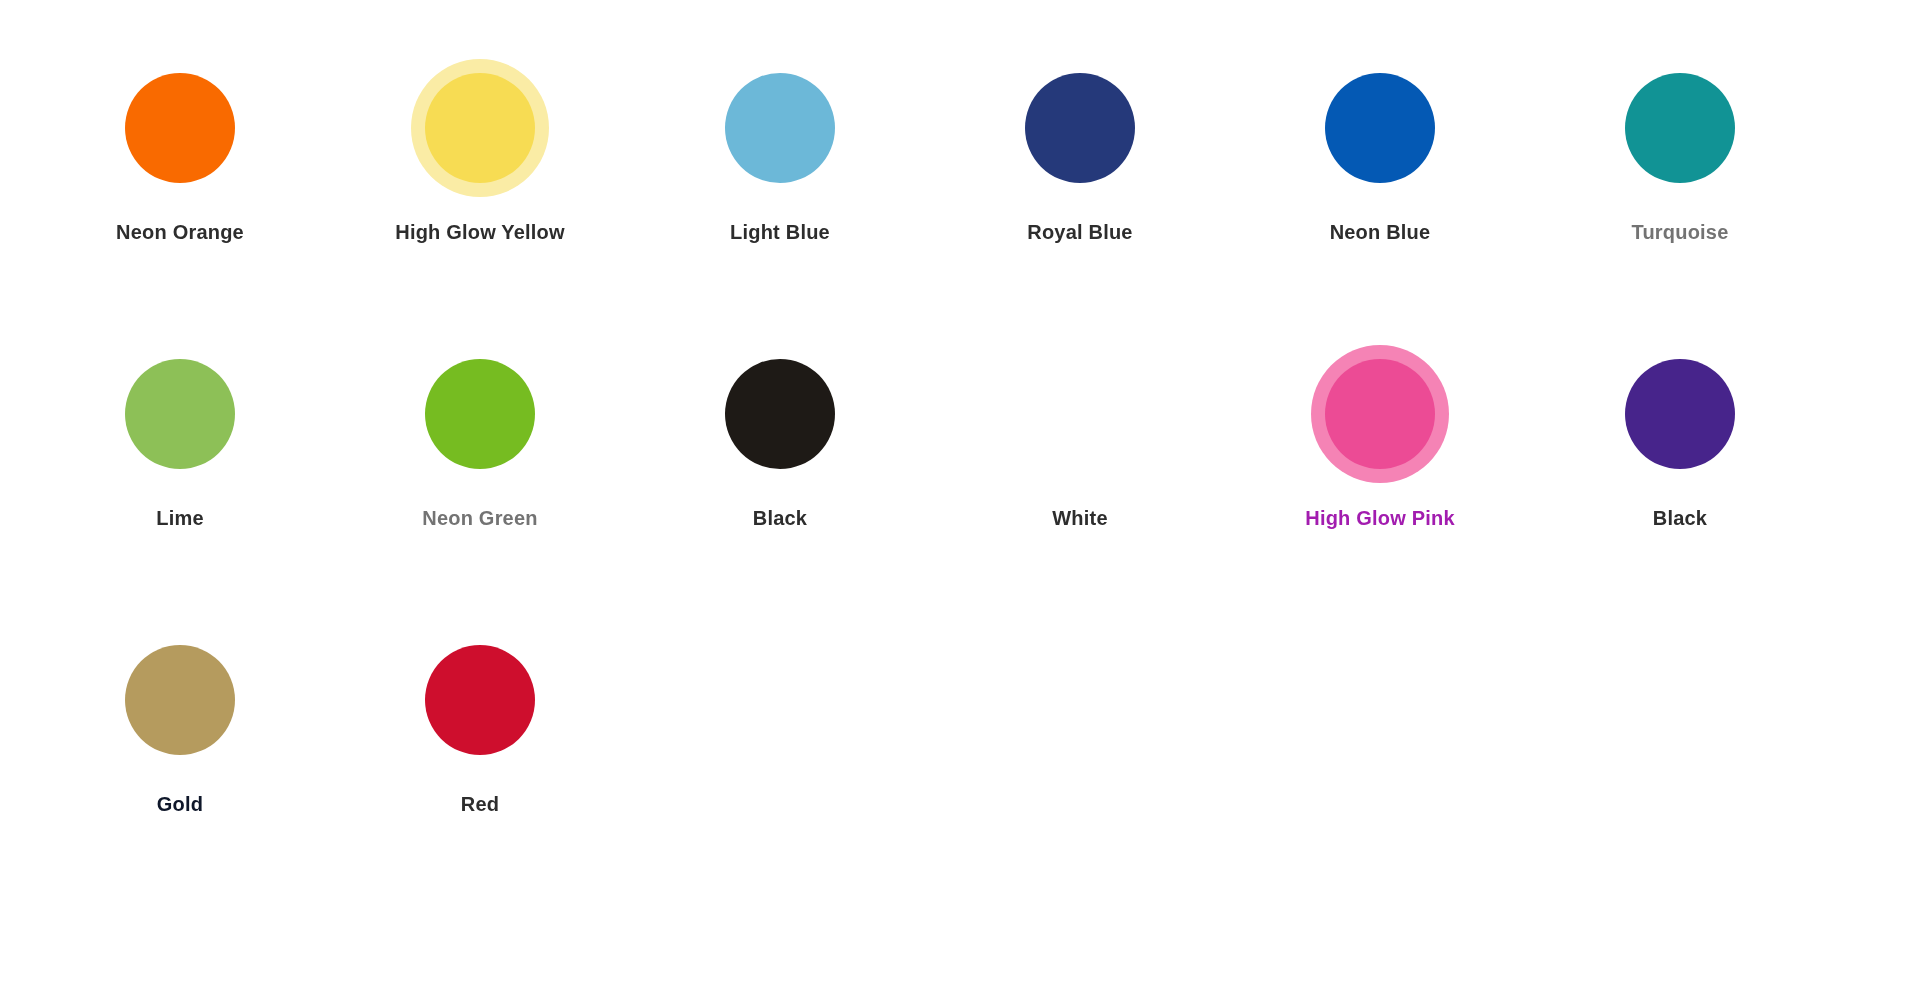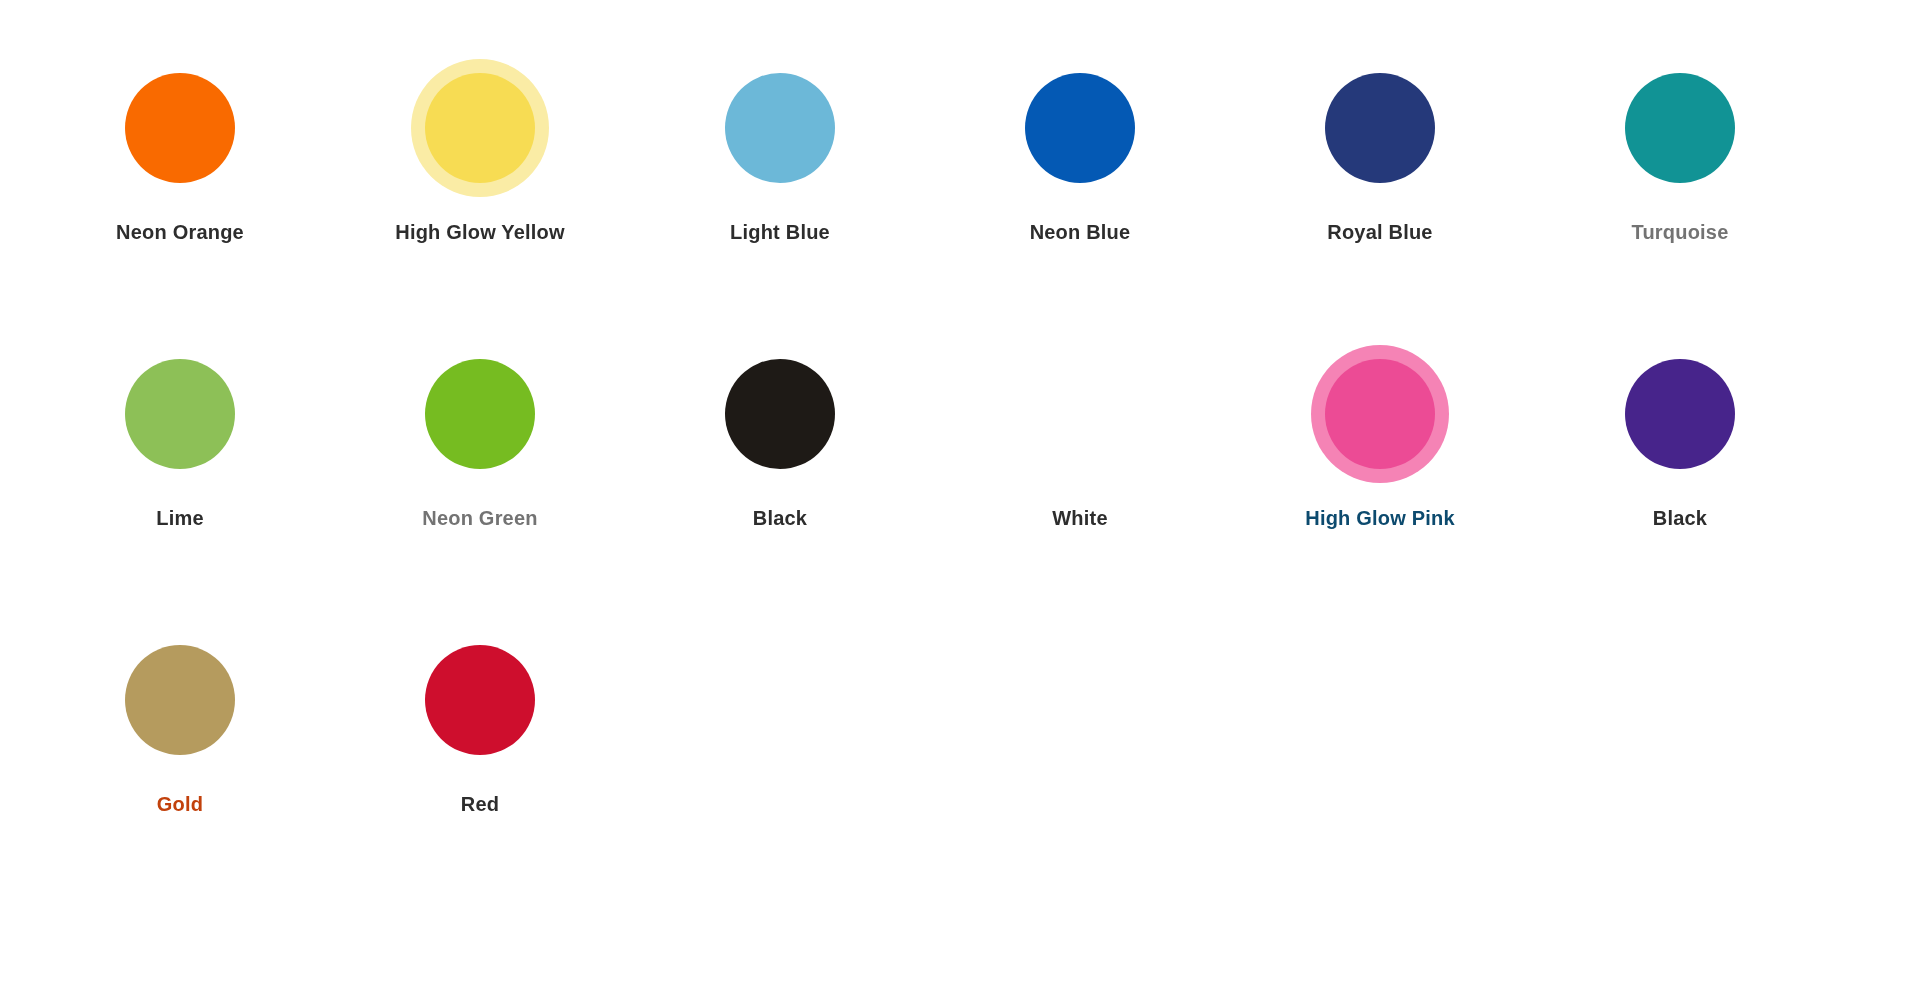--- a/index.html
+++ b/index.html
@@ -97,29 +97,29 @@
       <div class="swatch-label" style="color: rgb(45, 45, 45); text-align: right;">High Glow Yellow</div>
     </div>
     <div class="swatch-cell">
       <div class="swatch-disc-wrap">
         <div class="swatch-disc" style="background: rgb(108, 184, 216);"></div>
       </div>
       <div class="swatch-label" style="color: rgb(45, 45, 45);">Light Blue</div>
     </div>
     <div class="swatch-cell">
       <div class="swatch-disc-wrap">
+        <div class="swatch-disc" style="background: rgb(37, 57, 122);"></div>
+      </div>
+      <div class="swatch-label" style="color: rgb(45, 45, 45);">Royal Blue</div>
+    </div>
+    <div class="swatch-cell">
+      <div class="swatch-disc-wrap">
         <div class="swatch-disc" style="background: rgb(4, 89, 180);"></div>
       </div>
       <div class="swatch-label" style="color: rgb(45, 45, 45);">Neon Blue</div>
-    </div>
-    <div class="swatch-cell">
-      <div class="swatch-disc-wrap">
-        <div class="swatch-disc" style="background: rgb(37, 57, 122);"></div>
-      </div>
-      <div class="swatch-label" style="color: rgb(45, 45, 45);">Royal Blue</div>
     </div>
     <div class="swatch-cell">
       <div class="swatch-disc-wrap">
         <div class="swatch-disc" style="background: rgb(17, 147, 149);"></div>
       </div>
       <div class="swatch-label" style="color: #737373;">Turquoise</div>
     </div>
   </div>
 
   <div class="swatch-row">
@@ -144,36 +144,36 @@
     <div class="swatch-cell">
       <div class="swatch-disc-wrap">
         <div class="swatch-disc" style="background: rgb(255, 255, 255);"></div>
       </div>
       <div class="swatch-label" style="color: rgb(45, 45, 45);">White</div>
     </div>
     <div class="swatch-cell">
       <div class="swatch-disc-wrap">
         <div class="swatch-disc has-glow" style="background: rgb(236, 75, 149); --glow-color: #f583b5;"></div>
       </div>
-      <div class="swatch-label" style="color: #0c4a6e;">High Glow Pink</div>
+      <div class="swatch-label" style="color: #a21caf;">High Glow Pink</div>
     </div>
     <div class="swatch-cell">
       <div class="swatch-disc-wrap">
         <div class="swatch-disc" style="background: rgb(71, 36, 139);"></div>
       </div>
       <div class="swatch-label" style="color: rgb(45, 45, 45);">Black</div>
     </div>
   </div>
 
   <div class="swatch-row">
     <div class="swatch-cell">
       <div class="swatch-disc-wrap">
         <div class="swatch-disc" style="background: rgb(181, 155, 94);"></div>
       </div>
-      <div class="swatch-label" style="color: #c2410c;">Gold</div>
+      <div class="swatch-label" style="color: #0f172a;">Gold</div>
     </div>
     <div class="swatch-cell">
       <div class="swatch-disc-wrap">
         <div class="swatch-disc" style="background: rgb(206, 14, 45);"></div>
       </div>
       <div class="swatch-label" style="color: rgb(45, 45, 45);">Red</div>
     </div>
     <div class="swatch-cell is-empty">
       <div class="swatch-disc-wrap">
         

